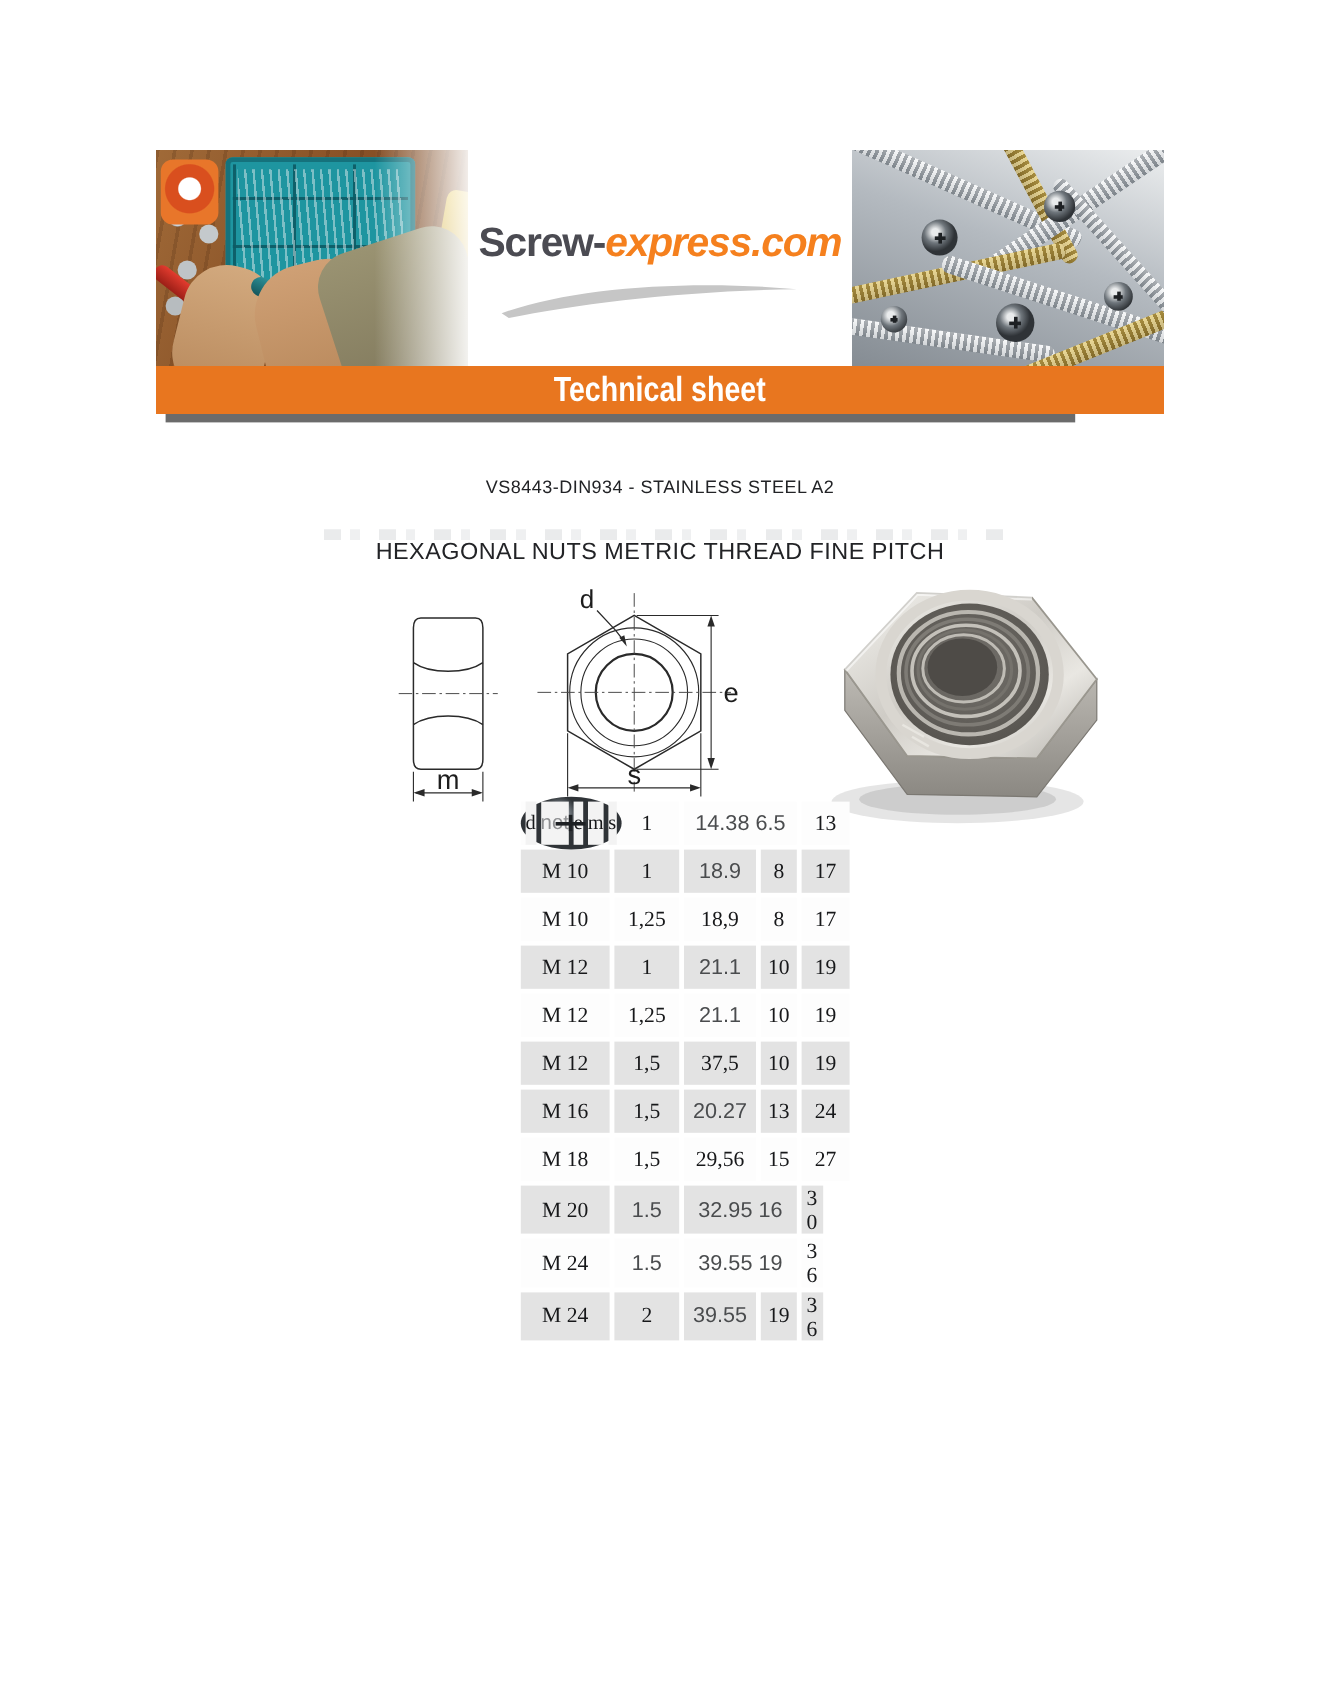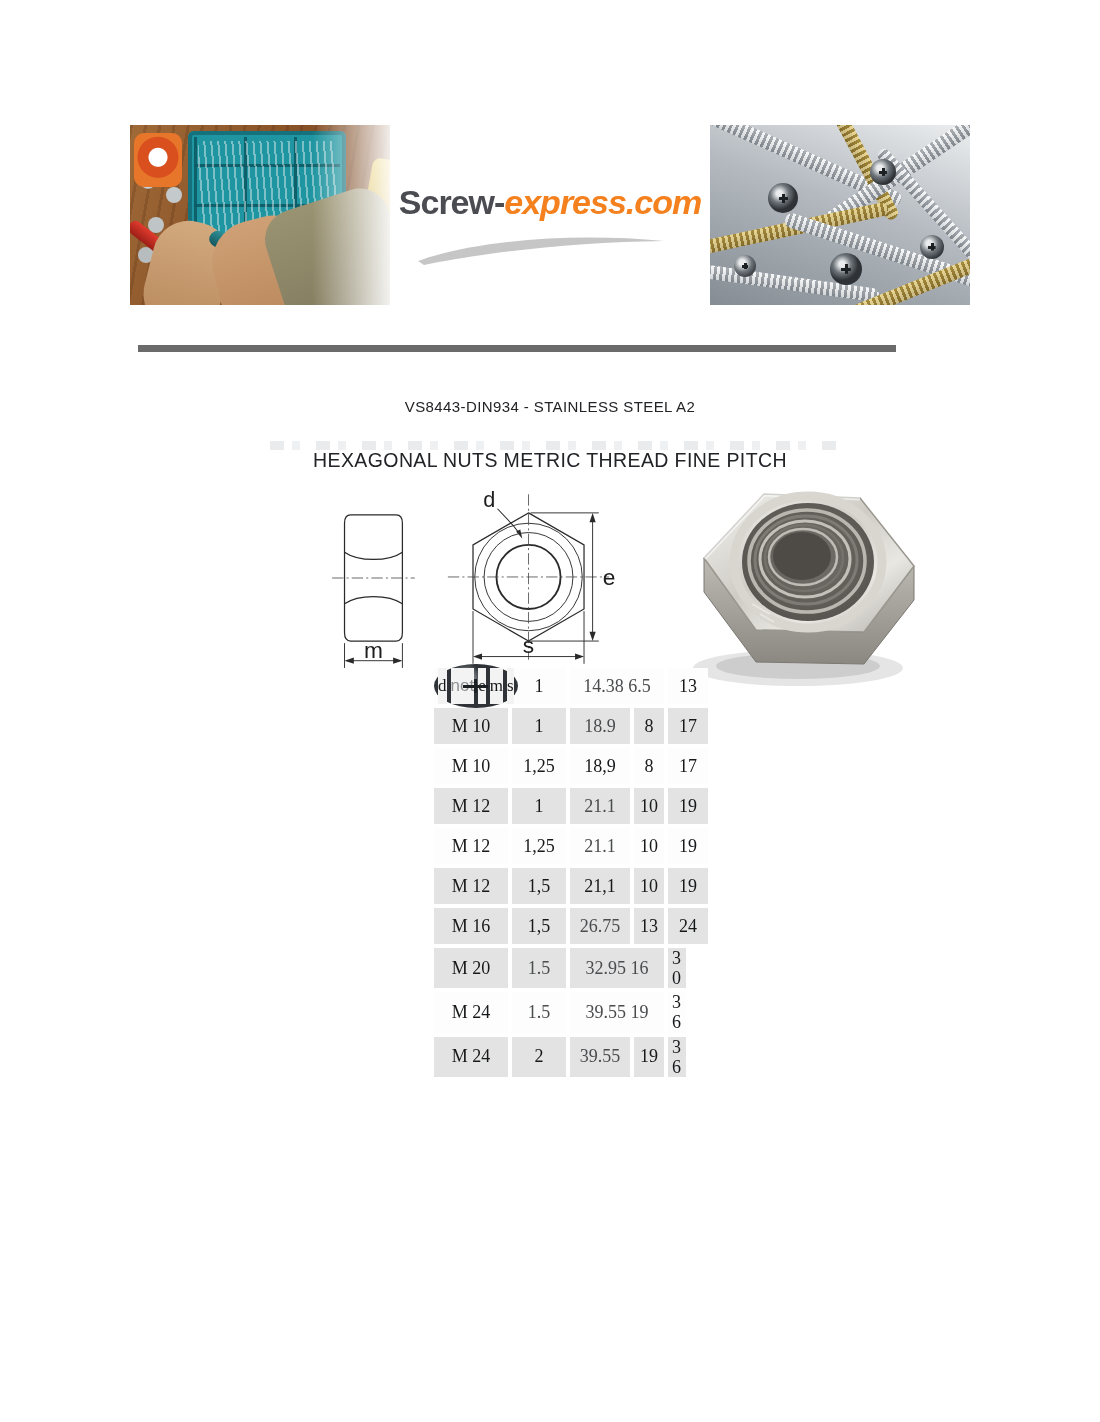--- a/index.html
+++ b/index.html
@@ -92,21 +92,21 @@
   .nut-photo{position:absolute;left:648px;top:458px;}
 
   
   table.spec{position:absolute;left:430px;top:660px;border-collapse:separate;border-spacing:4px;
           table-layout:fixed;font-family:"Liberation Serif",serif;color:#17181a;}
   table.spec td{height:36px;text-align:center;vertical-align:middle;font-size:18px;padding:0;overflow:hidden;}
   tr.head td{background:#f3f3f3;font-size:17px;}
   tr.plain td{background:#fdfdfd;}
   tr.shaded td{background:#e3e3e3;}
   td.ghost{background:transparent !important;}
-  td.sm{font-family:Liberation Serif, serif;font-size:11px;color:#4a4c4e;}
+  td.sm{font-family:Liberation Sans, sans-serif;font-size:11px;color:#4a4c4e;}
   td.mr{text-align:right;padding-right:4px;}
   td.nothead{font-family:"Liberation Sans",sans-serif;font-size:13px;color:#8f9092;}
   td.wrap{word-break:break-all;line-height:1.12;letter-spacing:1px;font-size:19px;}
 
   
   .footer{position:absolute;left:132px;top:1263px;width:836px;height:29px;background:#58585a;}
   .footer-text{position:absolute;right:46px;top:0;height:29px;line-height:29px;color:#ffffff;
           font-size:16.5px;font-weight:700;transform:scaleX(.88);transform-origin:right center;white-space:nowrap;}
 </style>
 </head>
@@ -160,20 +160,23 @@
       <div class="screw brass2" style="left:110px;top:156px;width:190px;height:15px;transform:rotate(-22deg);"></div>
       <div class="screw silver" style="left:140px;top:86px;width:180px;height:13px;transform:rotate(48deg);"></div>
       <div class="head" style="left:58px;top:58px;width:30px;height:30px;"></div>
       <div class="head" style="left:160px;top:34px;width:26px;height:26px;"></div>
       <div class="head" style="left:120px;top:128px;width:32px;height:32px;"></div>
       <div class="head" style="left:210px;top:110px;width:24px;height:24px;"></div>
       <div class="head" style="left:24px;top:130px;width:22px;height:22px;"></div>
     </div>
   </div>
 
+  <div class="banner">
+    <span class="banner-text">Technical sheet</span>
+  </div>
   <div class="gray-rule"></div>
 
   <div class="title-code">VS8443-DIN934 - STAINLESS STEEL A2</div>
   <div class="ghost-line"></div>
   <div class="title-name">HEXAGONAL NUTS METRIC THREAD FINE PITCH</div>
 
   <svg class="drawing" width="300" height="184" viewBox="0 0 290 178">
     <g stroke="#2a2a2a" stroke-width="1.2" fill="none">
 
       <path d="M18,28 L62,28 Q68,28 68,36 L68,142 Q68,150 62,150 L18,150 Q12,150 12,142 L12,36 Q12,28 18,28 Z"></path>
@@ -311,30 +314,37 @@
     <tr class="plain">
       <td>M 12</td>
       <td>1,25</td>
       <td class="sm">21.1</td>
       <td>10</td>
       <td colspan="2">19</td>
     </tr>
     <tr class="shaded">
       <td>M 12</td>
       <td>1,5</td>
-      <td>21,1</td>
+      <td>37,5</td>
       <td>10</td>
       <td colspan="2">19</td>
     </tr>
     <tr class="shaded">
       <td>M 16</td>
       <td>1,5</td>
-      <td class="sm">26.75</td>
+      <td class="sm">20.27</td>
       <td>13</td>
       <td colspan="2">24</td>
+    </tr>
+    <tr class="plain">
+      <td>M 18</td>
+      <td>1,5</td>
+      <td>29,56</td>
+      <td>15</td>
+      <td colspan="2">27</td>
     </tr>
     <tr class="shaded">
       <td>M 20</td>
       <td class="sm">1.5</td>
       <td colspan="2" class="sm mr">32.95 16</td>
       <td class="wrap">30</td>
       <td class="ghost"></td>
     </tr>
     <tr class="plain">
       <td>M 24</td>

